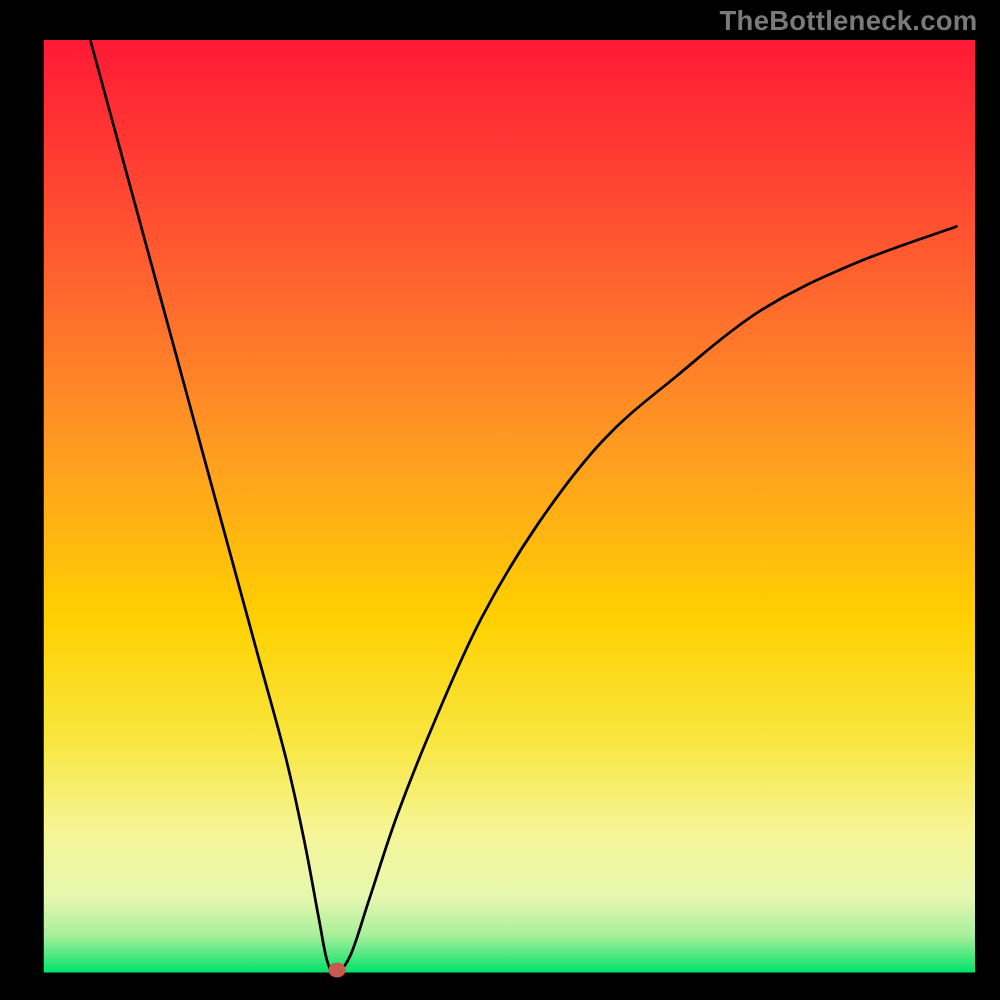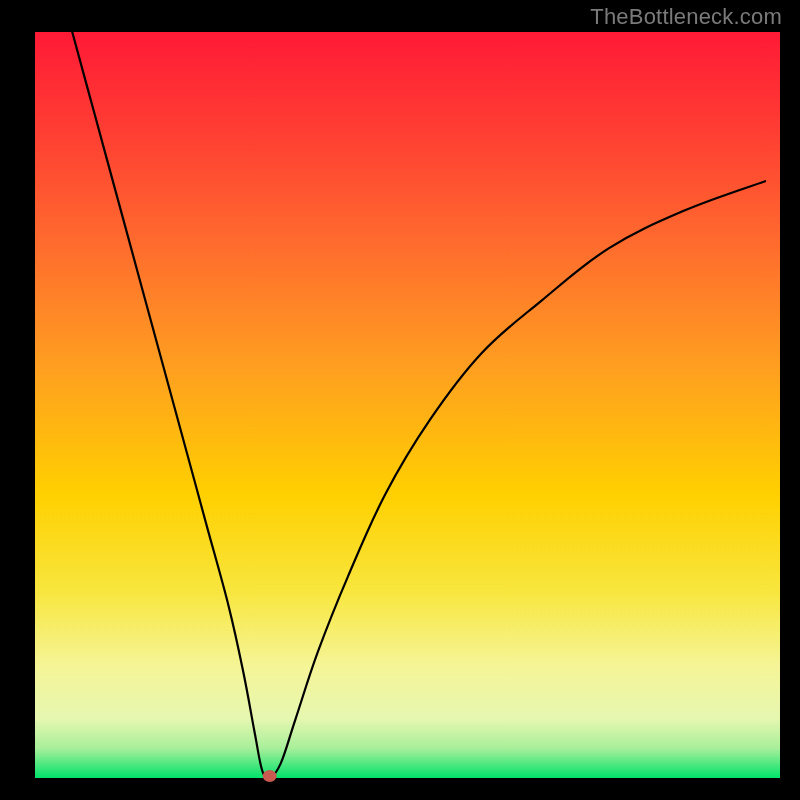--- a/index.html
+++ b/index.html
@@ -16,21 +16,21 @@
     width: 800px;
     height: 800px;
     background: #000;
   }
   .watermark {
     position: absolute;
     top: 4px;
     right: 18px;
     color: #7a7a7a;
     font-size: 22px;
-    font-weight: 400;
+    font-weight: 700;
     letter-spacing: 0.2px;
     z-index: 20;
     user-select: none;
   }
   svg {
     position: absolute;
     top: 0;
     left: 0;
   }
 </style>

